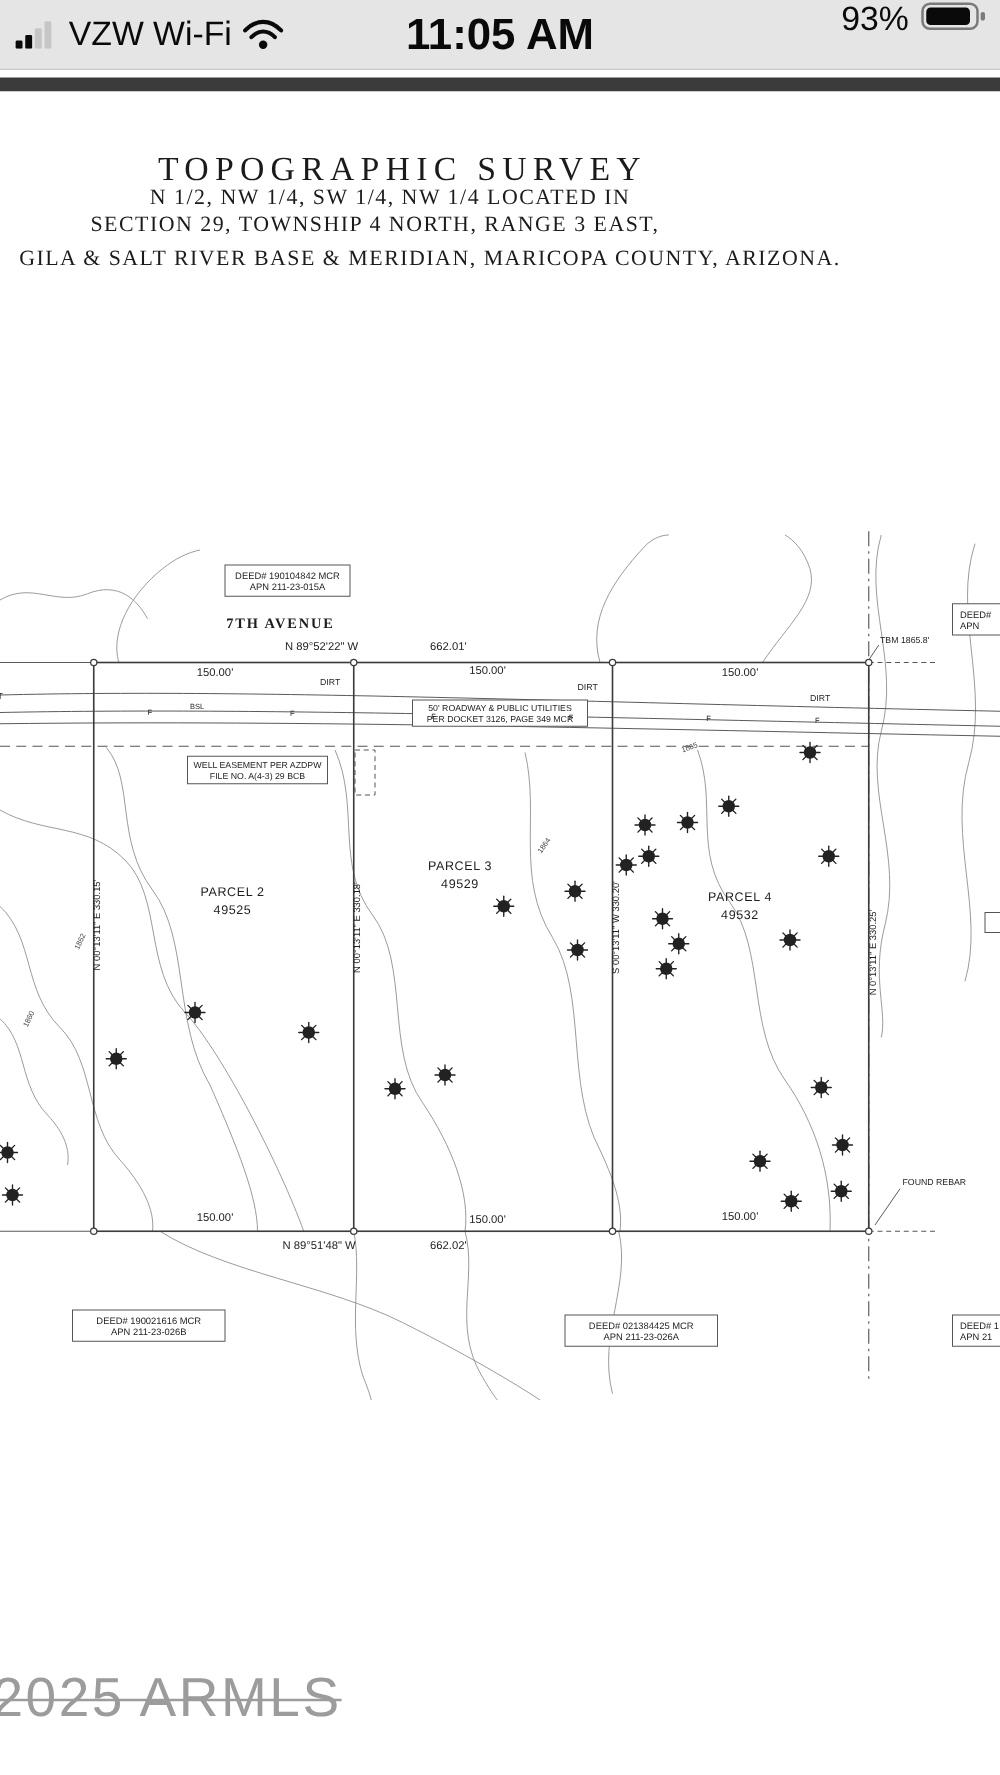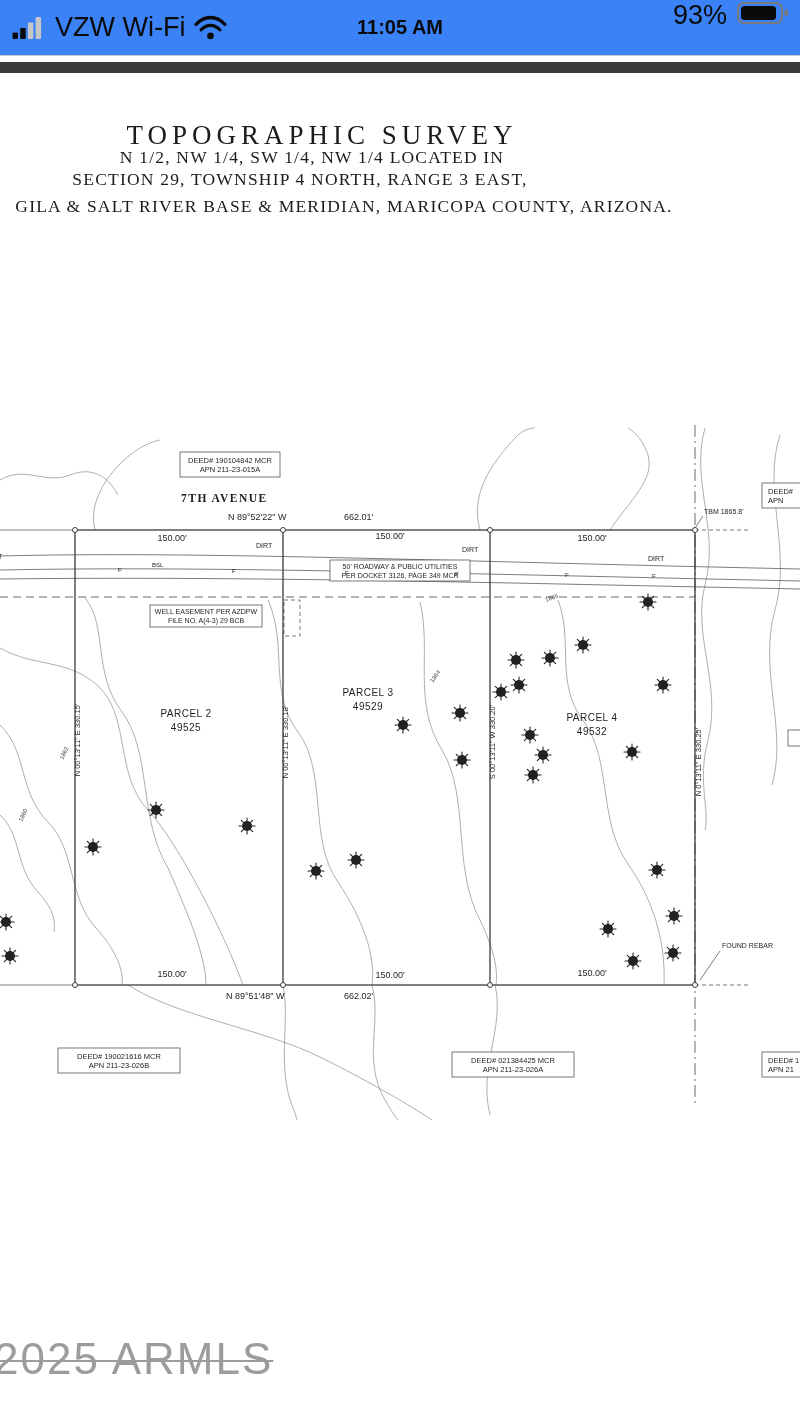--- a/index.html
+++ b/index.html
@@ -1,26 +1,26 @@
 <!DOCTYPE html>
 <html><head>
 <meta charset="utf-8">
 <style>
   html,body{margin:0;padding:0;}
   body{width:800px;height:1420px;background:#ffffff;overflow:hidden;position:relative;
        font-family:"Liberation Sans",sans-serif;}
   
-  .status-bar{position:absolute;top:0;left:0;width:800px;height:55px;background:#3b82f6;
+  .status-bar{position:absolute;top:0;left:0;width:800px;height:55px;background:#e5e5e5;
               border-bottom:1px solid #c9c9c9;color:#0a0a0a;}
   .sb-left{position:absolute;left:12px;top:0;height:55px;display:flex;align-items:center;gap:9px;}
   .sig{width:34px;height:22px;}
   .carrier{font-size:27px;}
   .wifi{width:33px;height:25px;}
   .sb-time{position:absolute;left:0;right:0;top:0;height:55px;display:flex;align-items:center;
-           justify-content:center;font-size:20px;font-weight:700;pointer-events:none;}
+           justify-content:center;font-size:35px;font-weight:700;pointer-events:none;}
   .sb-right{position:absolute;right:10px;top:0;height:55px;display:flex;gap:9px;}
   .batt-pct{font-size:27px;}
   .batt{width:54px;height:26px;}
   .top-band{position:absolute;top:62px;left:0;width:800px;height:11px;background:#3b3b3b;}
   
   .doc-title{position:absolute;top:120px;left:322px;transform:translateX(-50%);
              font-family:"Liberation Serif",serif;font-size:27px;letter-spacing:5px;
              color:#1b1b1b;white-space:nowrap;}
   .doc-sub{position:absolute;transform:translateX(-50%);font-family:"Liberation Serif",serif;
            font-size:17.5px;letter-spacing:1.2px;color:#1b1b1b;white-space:nowrap;}

